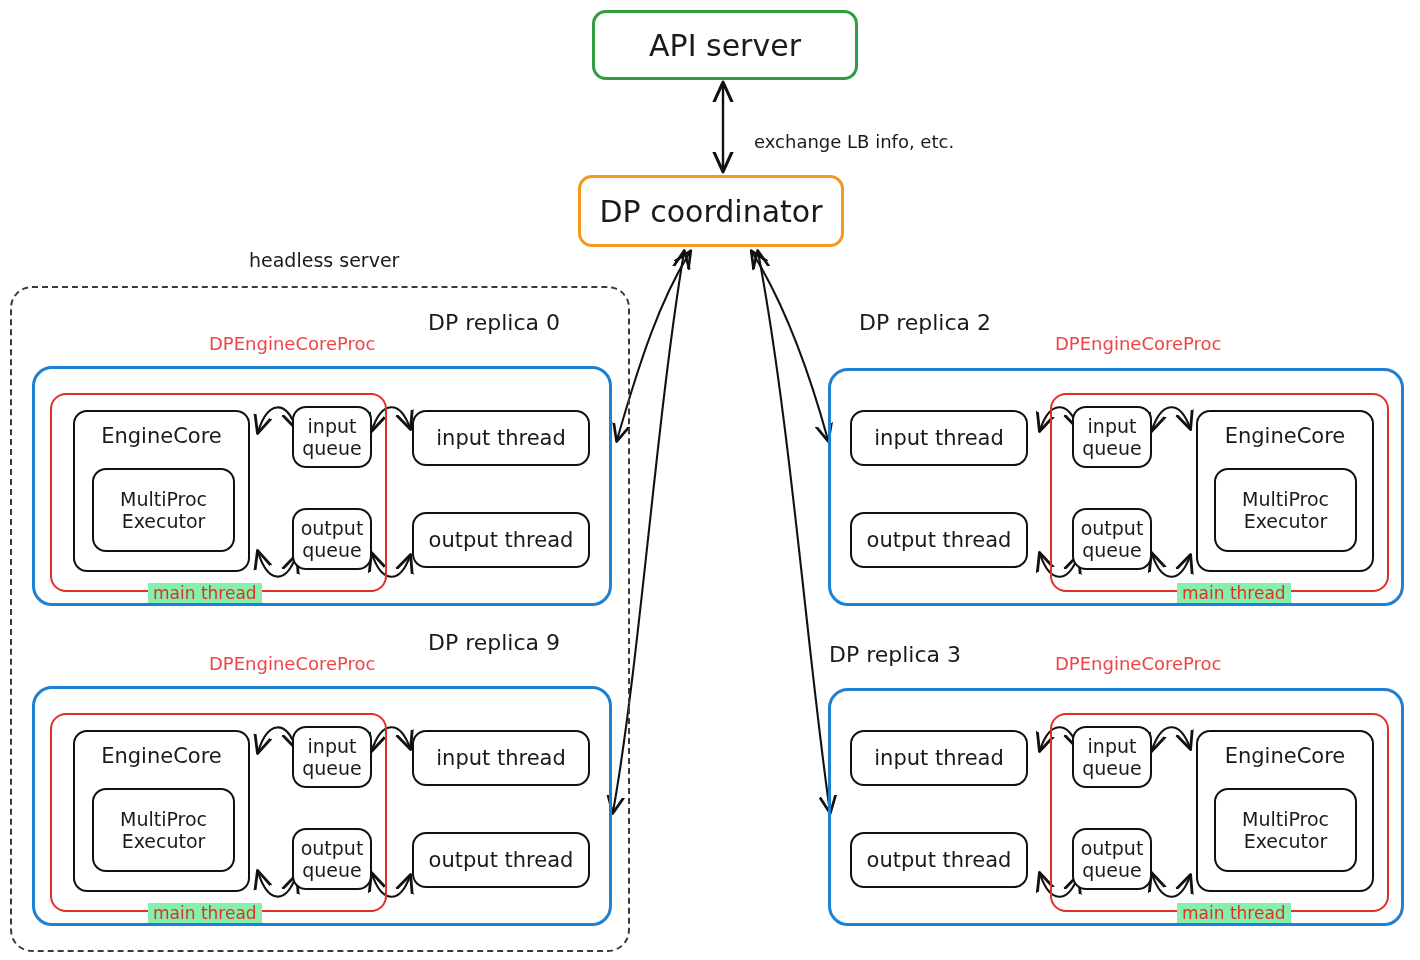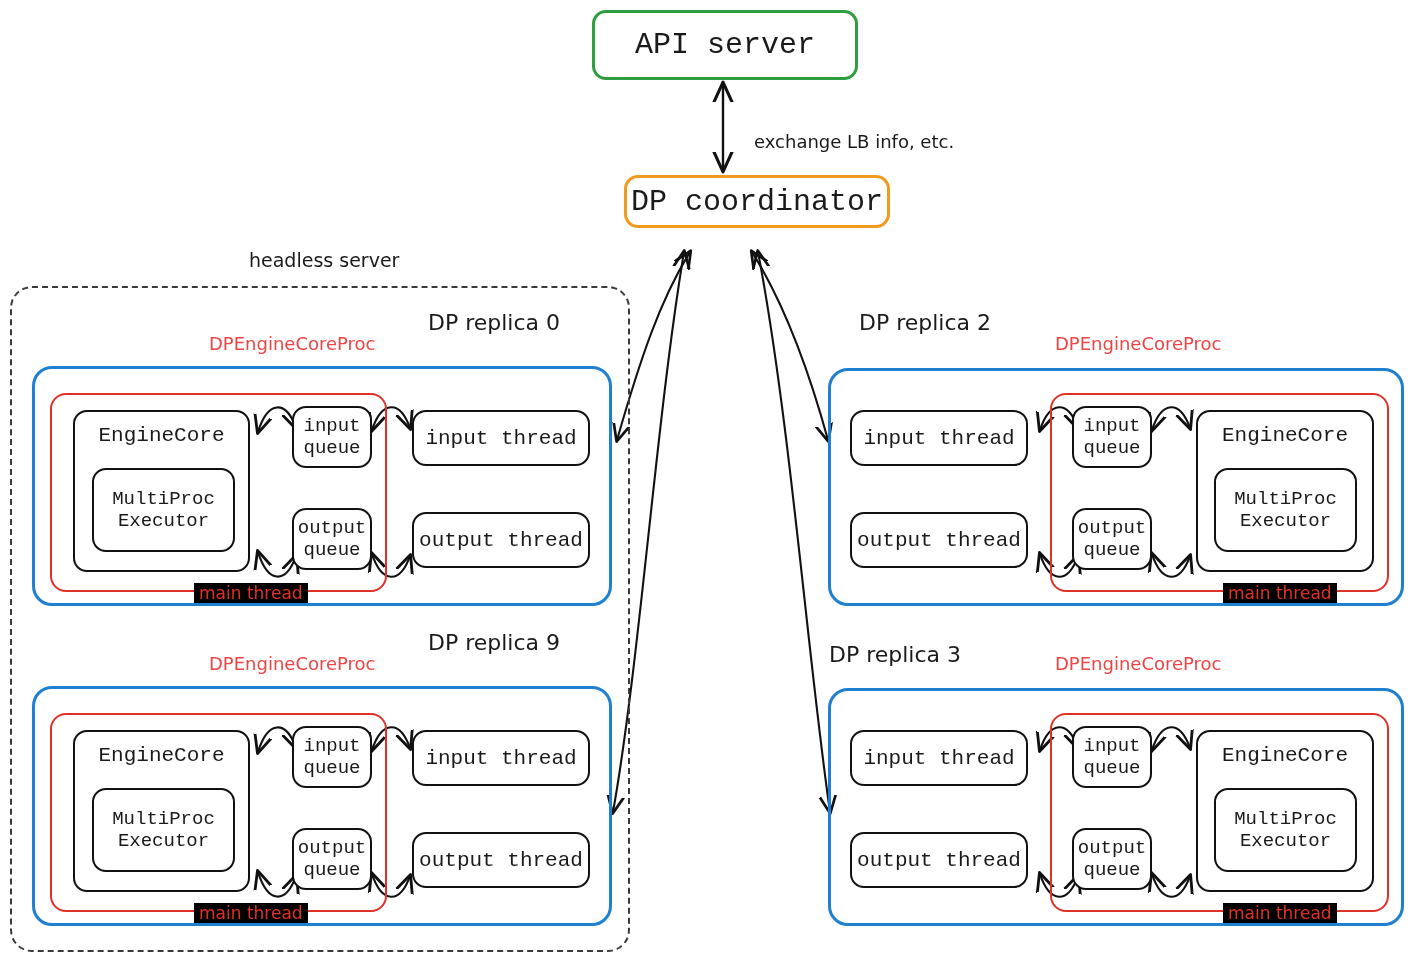--- a/index.html
+++ b/index.html
@@ -2,33 +2,33 @@
 <html><head>
 <meta charset="utf-8">
 <style>
   html,body{margin:0;padding:0;background:#ffffff;}
   body{width:1420px;height:960px;position:relative;overflow:hidden;
        font-family:"DejaVu Sans","Liberation Sans",sans-serif;color:#1a1a1a;}
   #stage{position:absolute;inset:0;width:1420px;height:960px;}
   svg#wires{position:absolute;left:0;top:0;width:1420px;height:960px;pointer-events:none;}
 
   .node{position:absolute;box-sizing:border-box;display:flex;align-items:center;
-        justify-content:center;text-align:center;background:#fff;font-family:Liberation Mono, monospace;}
+        justify-content:center;text-align:center;background:#fff;}
   .blackbox{border:2.6px solid #111;border-radius:14px;}
   .bluebox{border:3px solid #1f7fd0;border-radius:20px;background:transparent;}
   .redbox{border:2.4px solid #e03127;border-radius:16px;background:transparent;}
   .greenbox{border:3px solid #2f9e41;border-radius:14px;}
   .orangebox{border:3px solid #f09a1e;border-radius:14px;}
   .dashbox{border:2.2px dashed #3a3a3a;border-radius:22px;background:transparent;}
 
   .lbl{position:absolute;white-space:nowrap;}
   .lbl-title{font-size:22px;}
   .lbl-sm{font-size:19px;}
   .lbl-blue{color:#ef4444;font-size:18px;}
-  .lbl-red{color:#e03127;font-size:17px;background:#000000;padding:0 5px;margin-left:46px;}
+  .lbl-red{color:#e03127;font-size:17px;background:#86efac;padding:0 5px;}
   .big{font-size:30px;}
   .med{font-size:21px;}
   .sml{font-size:19px;line-height:1.18;}
   .edge-lbl{position:absolute;font-size:18px;white-space:nowrap;}
 </style>
 </head>
 <body>
 
 <div id="stage">
 
@@ -82,21 +82,21 @@
       <path d="M1152,750 C1162,720 1180,720 1190,748" stroke="#111" stroke-width="2.2" fill="none" marker-start="url(#ah)" marker-end="url(#ah)"></path>
       <path d="M1040,874 C1050,904 1068,904 1078,876" stroke="#111" stroke-width="2.2" fill="none" marker-start="url(#ah)" marker-end="url(#ah)"></path>
       <path d="M1152,874 C1162,904 1180,904 1190,876" stroke="#111" stroke-width="2.2" fill="none" marker-start="url(#ah)" marker-end="url(#ah)"></path>
     </g>
   </svg>
 
   <div class="node greenbox big" style="left:592px;top:10px;width:266px;height:70px;">
     <span>API server</span>
   </div>
 
-  <div class="node orangebox big" style="left:624px;top:175px;width:266px;height:53px;">
+  <div class="node orangebox big" style="left:578px;top:175px;width:266px;height:72px;">
     <span>DP coordinator</span>
   </div>
 
   <div class="edge-lbl" style="left:754px;top:131px;">exchange LB info, etc.</div>
 
   <div class="lbl lbl-sm" style="left:249px;top:249px;">headless server</div>
 
   <div class="node dashbox" style="left:10px;top:286px;width:620px;height:666px;"></div>
 
   <div class="lbl lbl-title" style="left:428px;top:310px;">DP replica 0</div>

